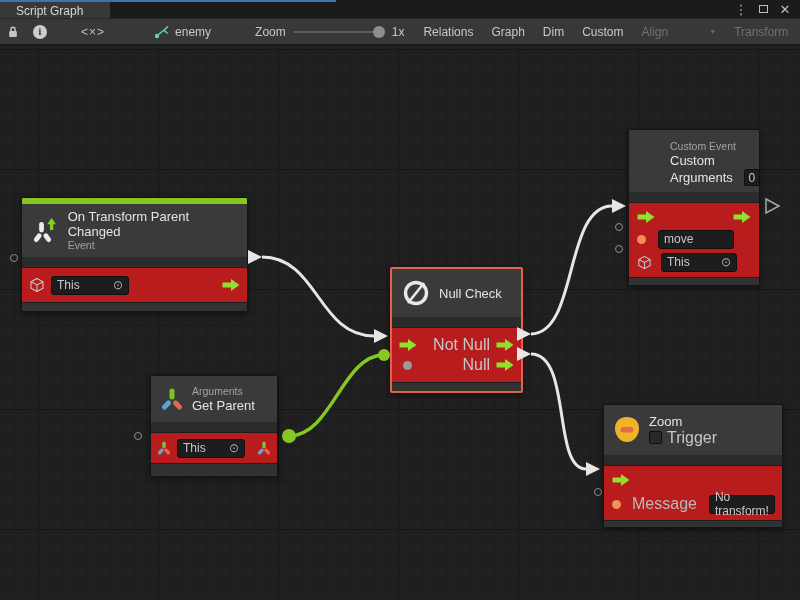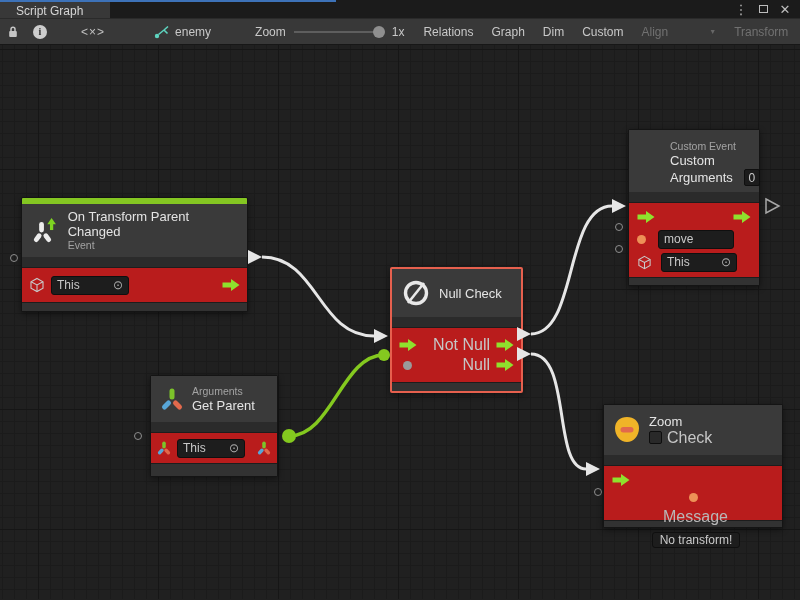--- a/index.html
+++ b/index.html
@@ -309,31 +309,31 @@
     <div class="node" style="left:603px; top:359px; width:180px;">
       <div class="nhead" style="height:50px;">
         <svg width="28" height="30" viewBox="0 0 28 30">
           <path d="M14 2c7 0 12 4.5 12 11 0 8-5.5 14-12 14S2 21 2 13C2 6.5 7 2 14 2Z" fill="#f0b428"></path>
           <rect x="7.5" y="12" width="13" height="5.5" rx="2.75" fill="#e2694c"></rect>
         </svg>
         <div>
           <div class="ttl">Zoom</div>
           <div class="prow" style="height:17px; gap:5px;">
             <span class="chk"></span>
-            <span class="plabel">Check</span>
+            <span class="plabel">Trigger</span>
           </div>
         </div>
       </div>
       <div class="nbody" style="padding:5px 8px; gap:4px;">
         <div class="prow" style="height:18px;">
           <svg width="18" height="12" viewBox="0 0 17 12">
             <path d="M0 3.5h8.5V0L17 6l-8.5 6V8.5H0Z" fill="#8fe12d"></path>
           </svg>
         </div>
-        <div class="prow" style="height:22px;flex-direction:column;">
+        <div class="prow" style="height:22px;">
           <span class="dot dot-orange"></span>
           <span class="plabel" style="margin-left:5px; color:#b8b8b8;">Message</span>
           <div class="field" style="width:88px; margin-left:6px;justify-content:center;">
             <span>No transform!</span>
           </div>
         </div>
       </div>
       <div class="nfoot" style="height:7px;"></div>
     </div>
 

